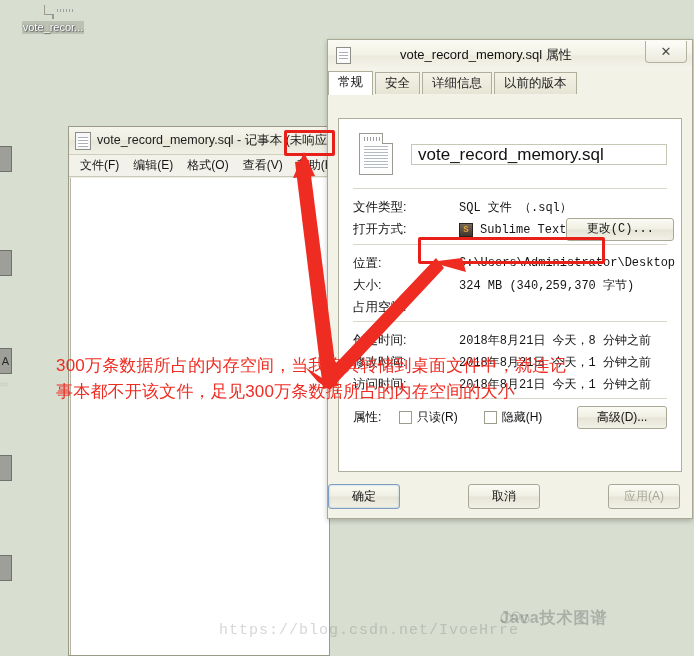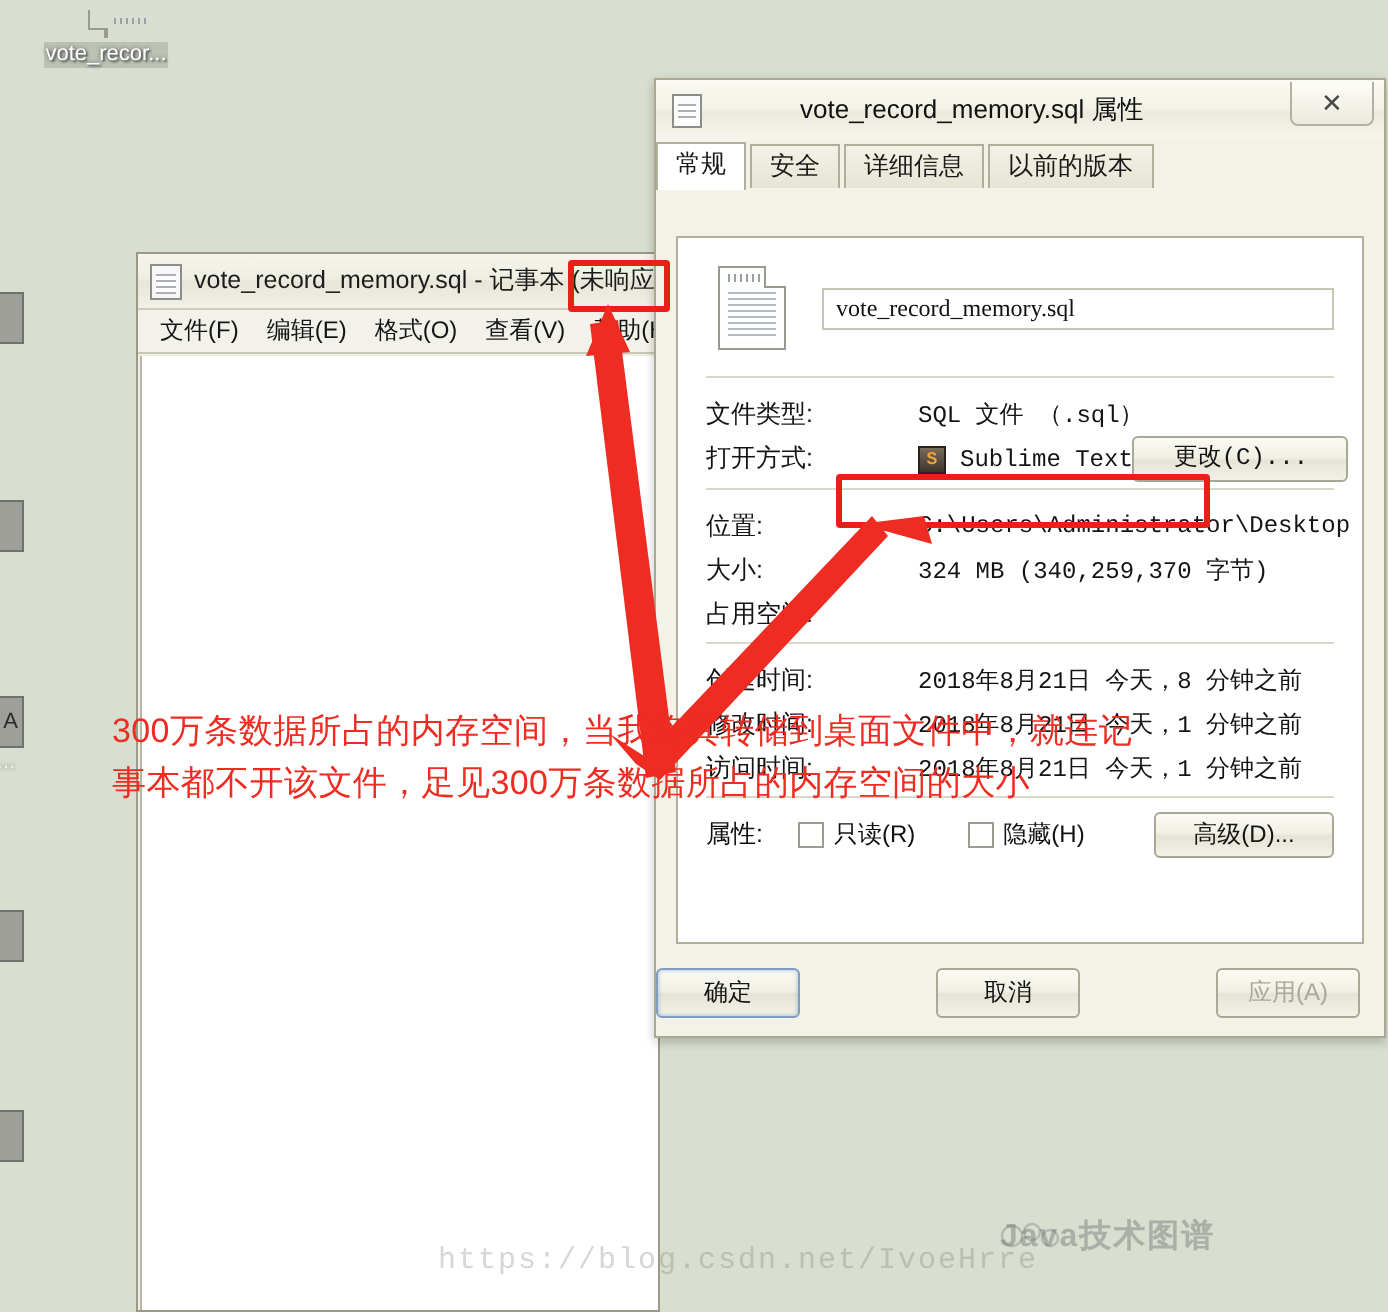--- a/index.html
+++ b/index.html
@@ -321,22 +321,22 @@
     width: 18px; height: 4px;
     background: repeating-linear-gradient(
       to right, #9aa0a6 0px, #9aa0a6 1px, transparent 1px, transparent 3px);
   }
   .namefield {
     flex: 1;
     height: 21px;
     background: #fff;
     border: 1px solid #c8c7b6;
     box-sizing: border-box;
-    font-family: Liberation Serif, serif;
-    font-size: 12px;
+    font-family: Liberation Sans, sans-serif;
+    font-size: 17px;
     line-height: 19px;
     padding-left: 6px;
     color: #111;
     white-space: nowrap;
     overflow: hidden;
   }
 
   .sep {
     height: 1px;
     background: #d8d7c8;

